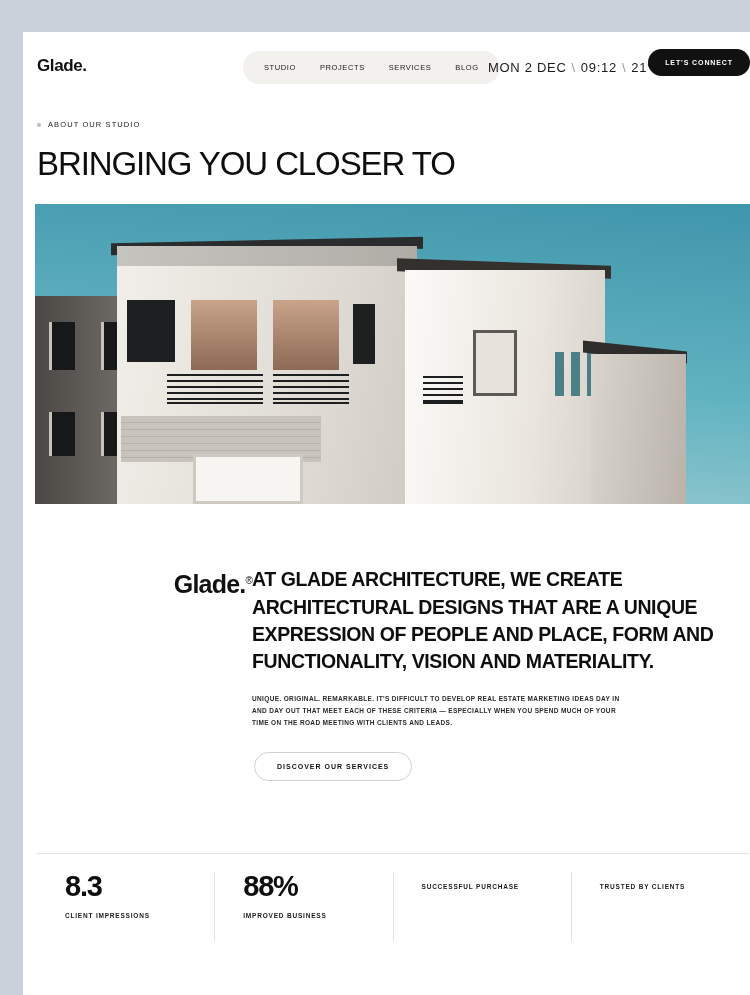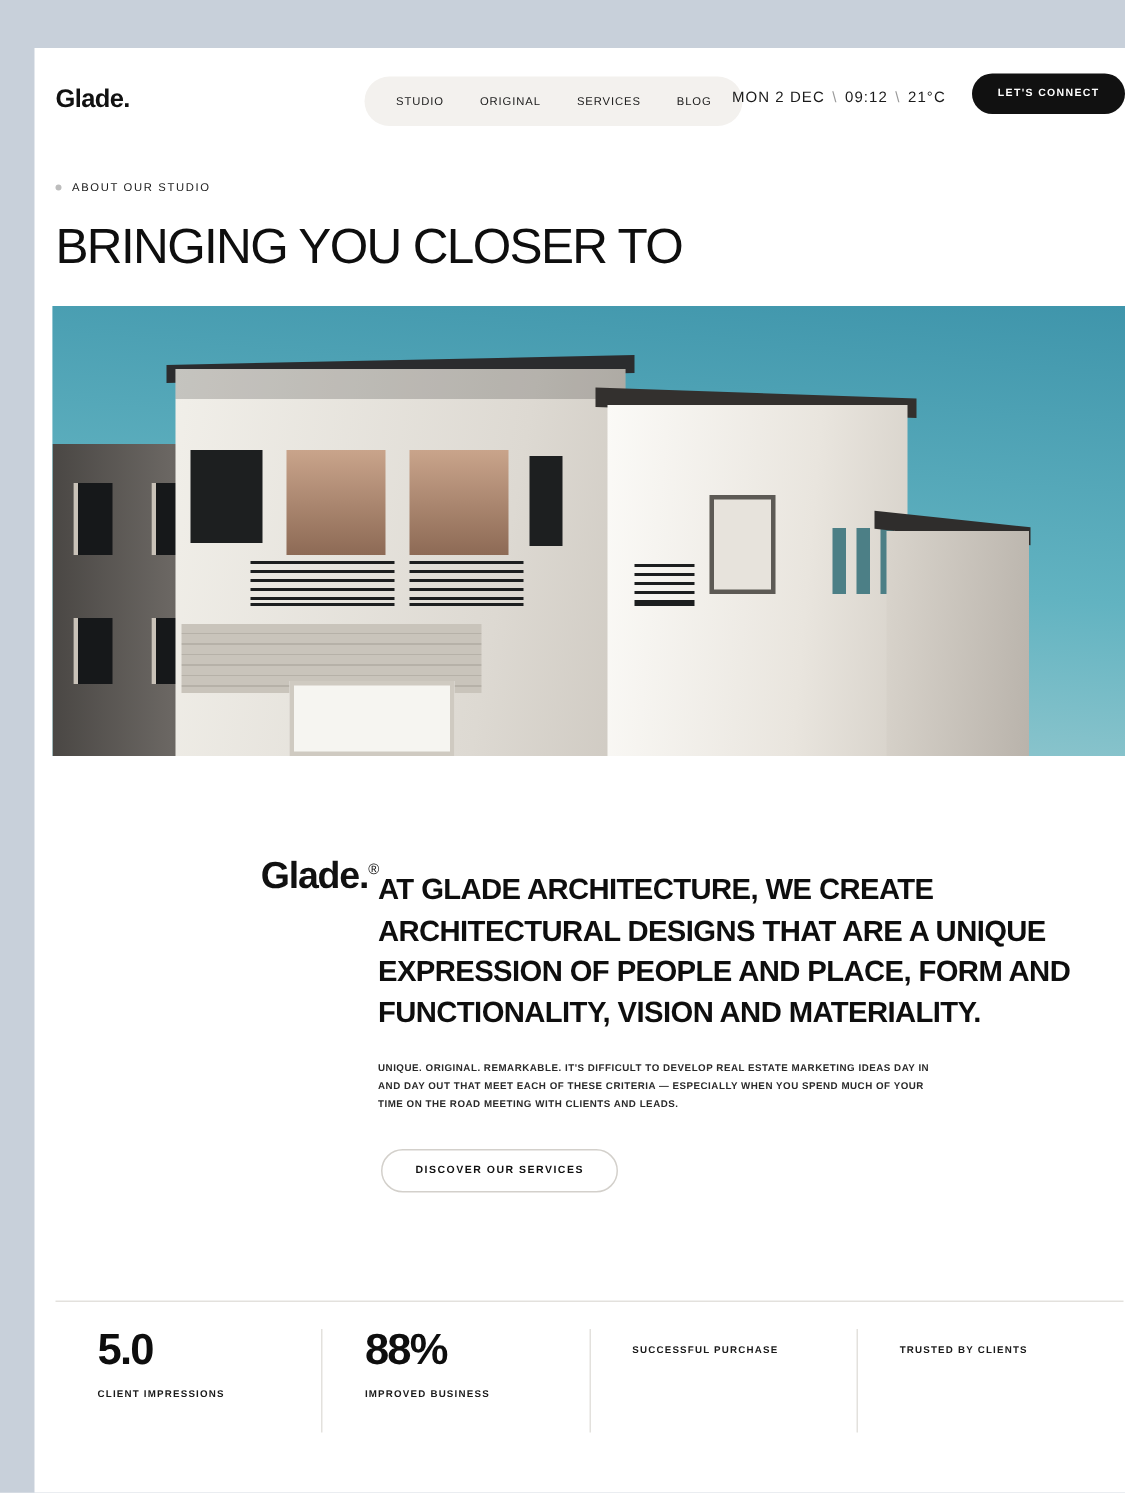--- a/index.html
+++ b/index.html
@@ -51,21 +51,21 @@
     color: #1a1a1a;
     text-decoration: none;
     padding: 4px 11px;
     border-radius: 12px;
     font-weight: 500;
   }
   .meta {
     position: absolute;
     left: 465px;
     top: 28px;
-    font-size: 10px;
+    font-size: 13px;
     letter-spacing: 0.7px;
     color: #1a1a1a;
     display: flex;
     align-items: center;
     gap: 5px;
     white-space: nowrap;
   }
   .meta .sep { color: #999; }
   .cta {
     position: absolute;
@@ -182,21 +182,21 @@
   .about-left { width: 215px; padding-top: 4px; text-align: right; }
   .brand-mark {
     font-size: 25px;
     font-weight: bold;
     letter-spacing: -0.8px;
     color: #111;
     position: relative;
     display: inline-block;
   }
   .brand-mark sup { font-size: 10px; vertical-align: super; font-weight: normal; }
-  .about-right { flex: 1; padding-right: 10px; margin-top: 14px; }
+  .about-right { flex: 1; padding-right: 10px; }
   .about-right h2 {
     font-size: 19.5px;
     line-height: 1.4;
     letter-spacing: -0.4px;
     font-weight: bold;
     color: #0e0e0e;
     text-transform: uppercase;
   }
   .about-para {
     margin-top: 18px;
@@ -258,21 +258,21 @@
 </head>
 <body>
 
 <div class="page">
 
   <div class="header">
     <div class="logo">Glade.</div>
 
     <nav class="nav-pill">
       <a href="#">STUDIO</a>
-      <a href="#">ORIGINAL</a>
+      <a href="#">PROJECTS</a>
       <a href="#">SERVICES</a>
       <a href="#">BLOG</a>
     </nav>
 
     <div class="meta">
       <span>MON 2 DEC</span>
       <span class="sep">\</span>
       <span>09:12</span>
       <span class="sep">\</span>
       <span>21°C</span>
@@ -337,21 +337,21 @@
     <div class="about-right">
       <h2>AT GLADE ARCHITECTURE, WE CREATE ARCHITECTURAL DESIGNS THAT ARE A UNIQUE EXPRESSION OF PEOPLE AND PLACE, FORM AND FUNCTIONALITY, VISION AND MATERIALITY.</h2>
       <p class="about-para">UNIQUE. ORIGINAL. REMARKABLE. IT'S DIFFICULT TO DEVELOP REAL ESTATE MARKETING IDEAS DAY IN AND DAY OUT THAT MEET EACH OF THESE CRITERIA — ESPECIALLY WHEN YOU SPEND MUCH OF YOUR TIME ON THE ROAD MEETING WITH CLIENTS AND LEADS.</p>
       <button class="ghost-btn">DISCOVER OUR SERVICES</button>
     </div>
   </div>
 
   <div class="stats-rule" style="margin-top:72px;"></div>
   <div class="stats" style="margin-top:18px;">
     <div class="stat">
-      <div class="num">5.0</div>
+      <div class="num">8.3</div>
       <div class="lbl">CLIENT IMPRESSIONS</div>
     </div>
     <div class="stat">
       <div class="num">88%</div>
       <div class="lbl">IMPROVED BUSINESS</div>
     </div>
     <div class="stat">
       <div class="lbl">SUCCESSFUL PURCHASE</div>
     </div>
     <div class="stat">

